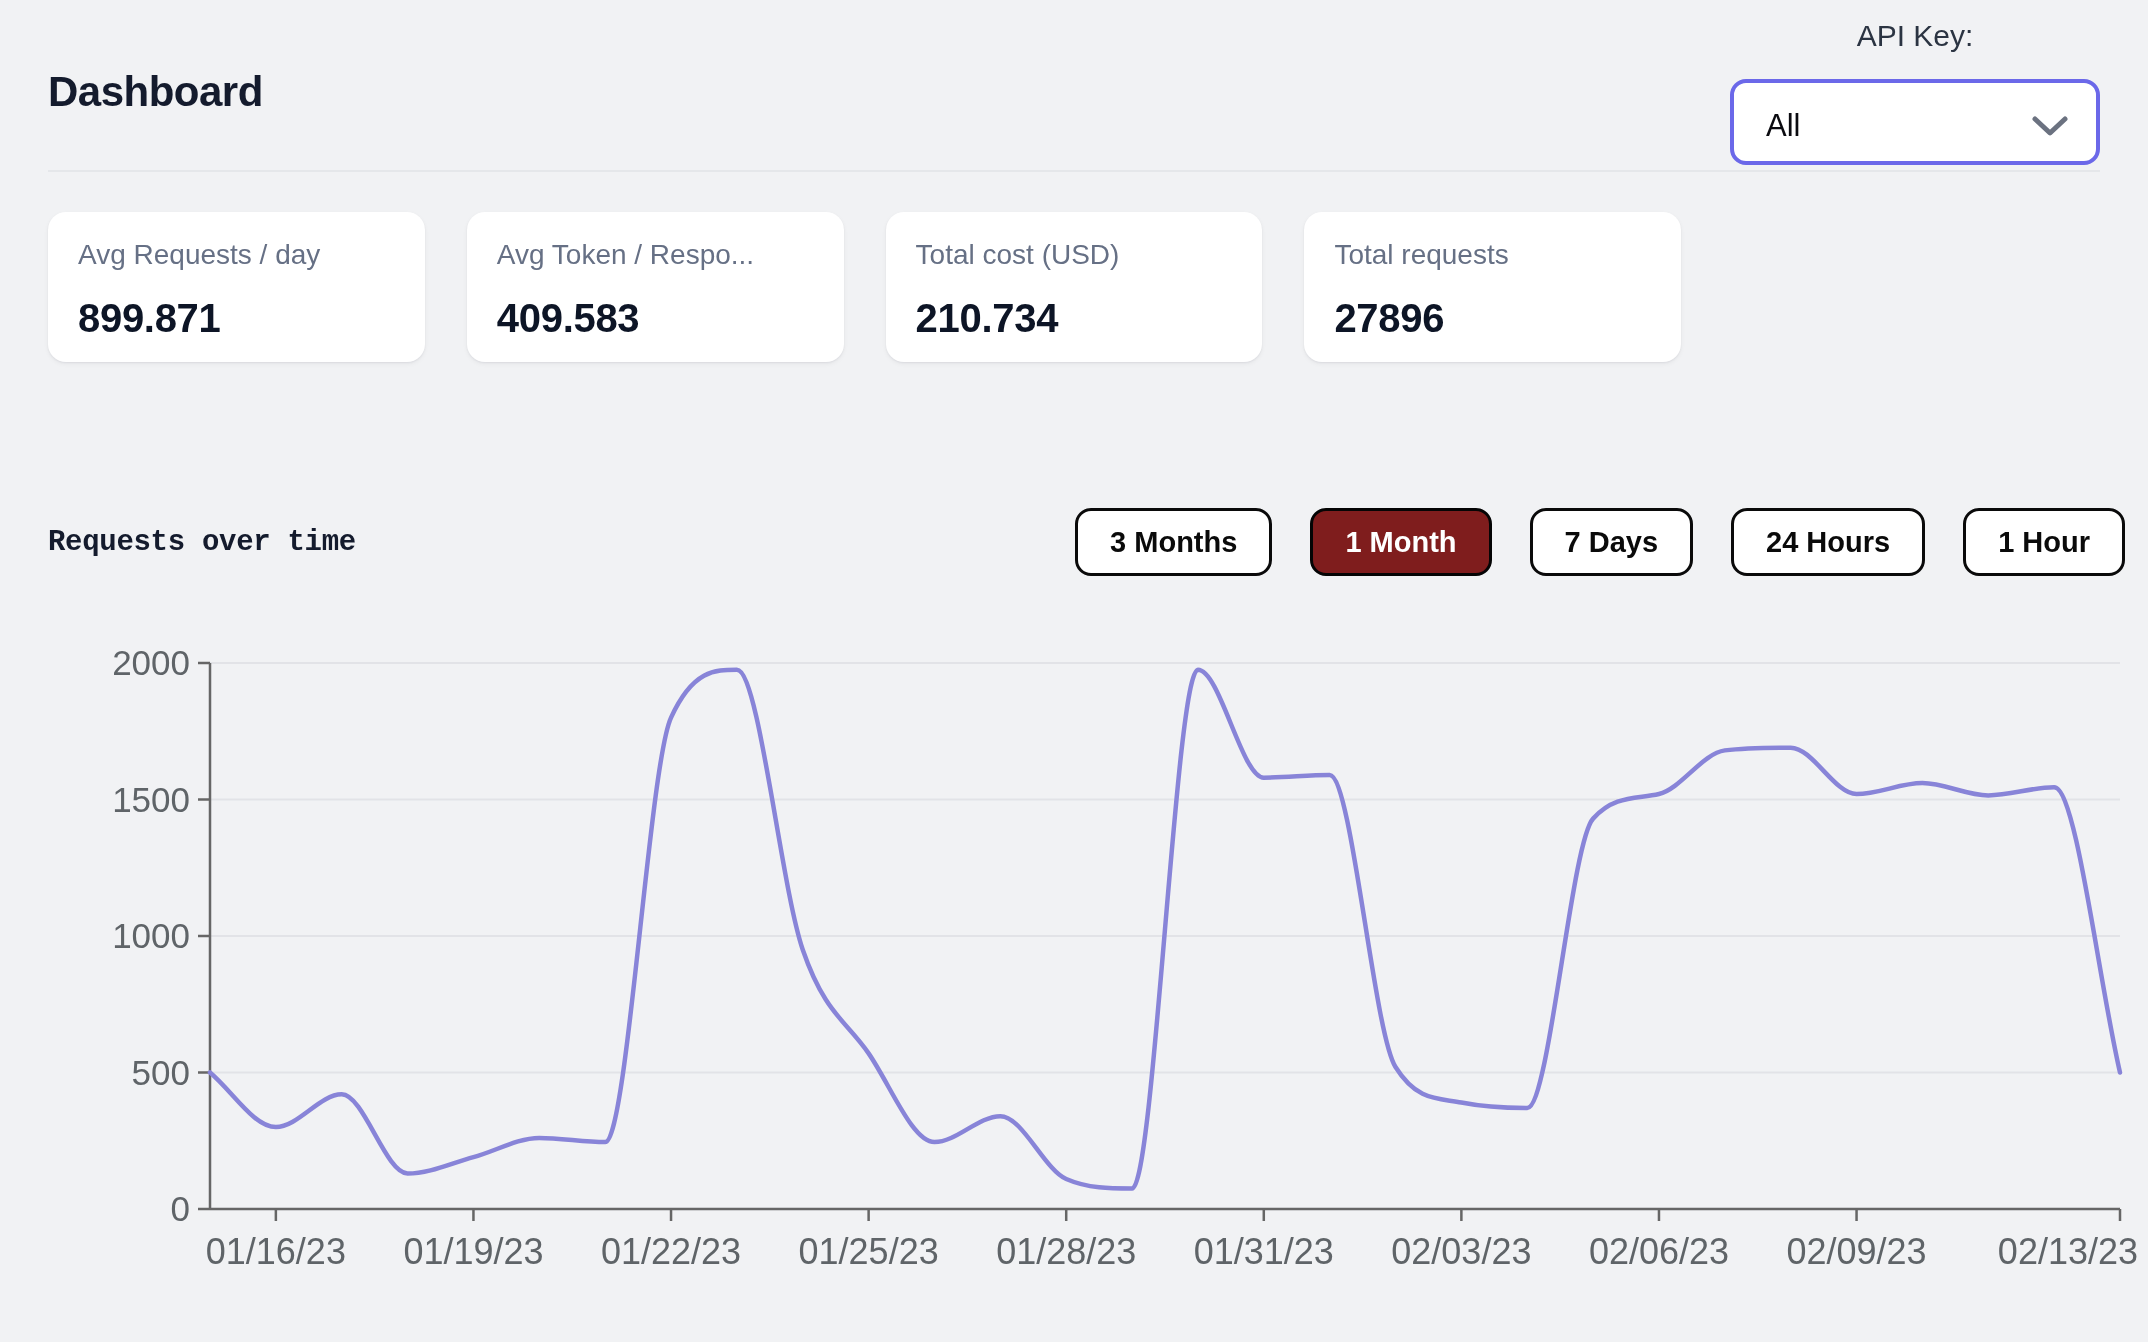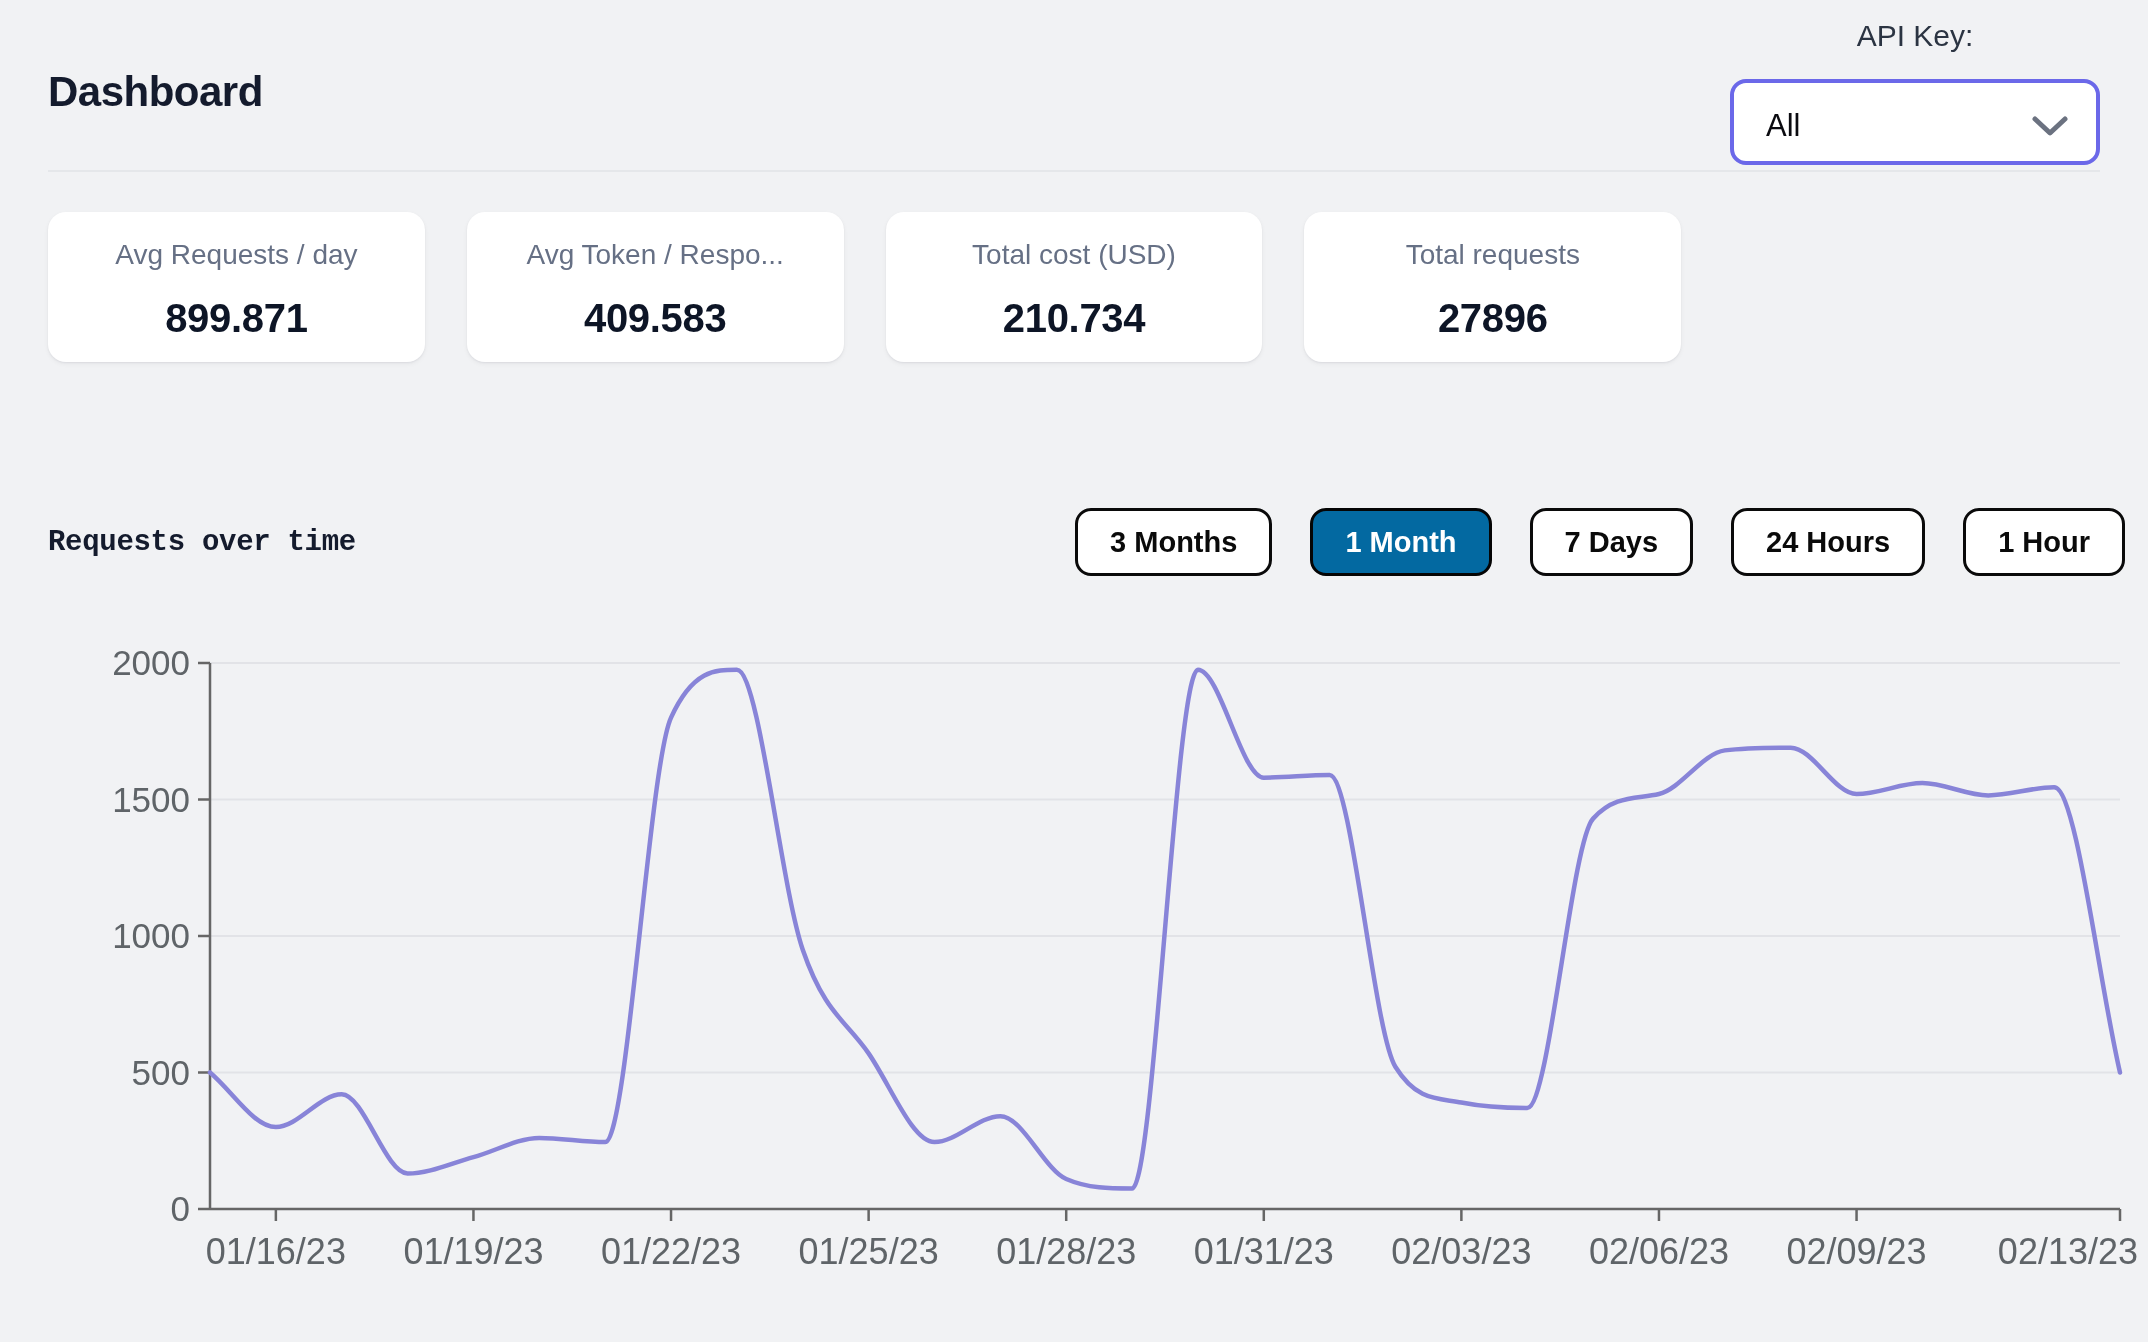--- a/index.html
+++ b/index.html
@@ -21,42 +21,42 @@
     width: 370px; height: 86px; background: #ffffff;
     border: 4px solid #6b68e9; border-radius: 16px;
     display: flex; align-items: center; justify-content: space-between;
     padding: 8px 28px 0 32px; cursor: pointer;
   }
   .select-value { font-size: 31px; color: #0b0b10; }
   .chevron { width: 36px; height: 22px; }
   .divider { position: absolute; top: 170px; left: 48px; right: 48px; height: 2px; background: #e5e7ea; }
   .stats {
     position: absolute; top: 212px; left: 48px; right: 48px; height: 150px;
-    display: grid; grid-template-columns: repeat(5, 1fr); gap: 42px; text-align: center;
+    display: grid; grid-template-columns: repeat(5, 1fr); gap: 42px;
   }
   .card {
     background: #ffffff; border-radius: 18px; padding: 27px 30px;
     box-shadow: 0 1px 2px rgba(16,24,40,0.06), 0 2px 5px rgba(16,24,40,0.05);
     overflow: hidden;
   }
   .card-label { font-size: 28px; color: #667085; white-space: nowrap; }
   .card-value { font-size: 40px; font-weight: 700; color: #0d1526; margin-top: 25px; letter-spacing: -0.3px; }
   .section-row {
     position: absolute; top: 500px; left: 48px; right: 23px; height: 84px;
     display: flex; justify-content: space-between; align-items: center;
   }
   .section-title { font-size: 29px; font-weight: 700; color: #141b2d; letter-spacing: -0.3px; font-family: Liberation Mono, monospace; }
   .ranges { display: flex; gap: 38px; }
   .range-btn {
     height: 68px; padding: 0 32px; background: #ffffff; color: #0a0a0a;
     border: 3px solid #0a0a0a; border-radius: 16px;
     font-family: "Liberation Sans", sans-serif; font-size: 29px; font-weight: 700;
     cursor: pointer; white-space: nowrap;
   }
-  .range-btn.active { background: #0369a1; color: #ffffff; border-color: #050505; }
+  .range-btn.active { background: #7f1d1d; color: #ffffff; border-color: #050505; }
   #chart { position: absolute; top: 630px; left: 0; }
   #chart text { font-family: "Liberation Sans", sans-serif; }
 </style>
 </head>
 <body>
 
 <div class="header">
   <h1 class="page-title">Dashboard</h1>
   <div class="api-key">
     <span class="api-key-label">API Key:</span>

